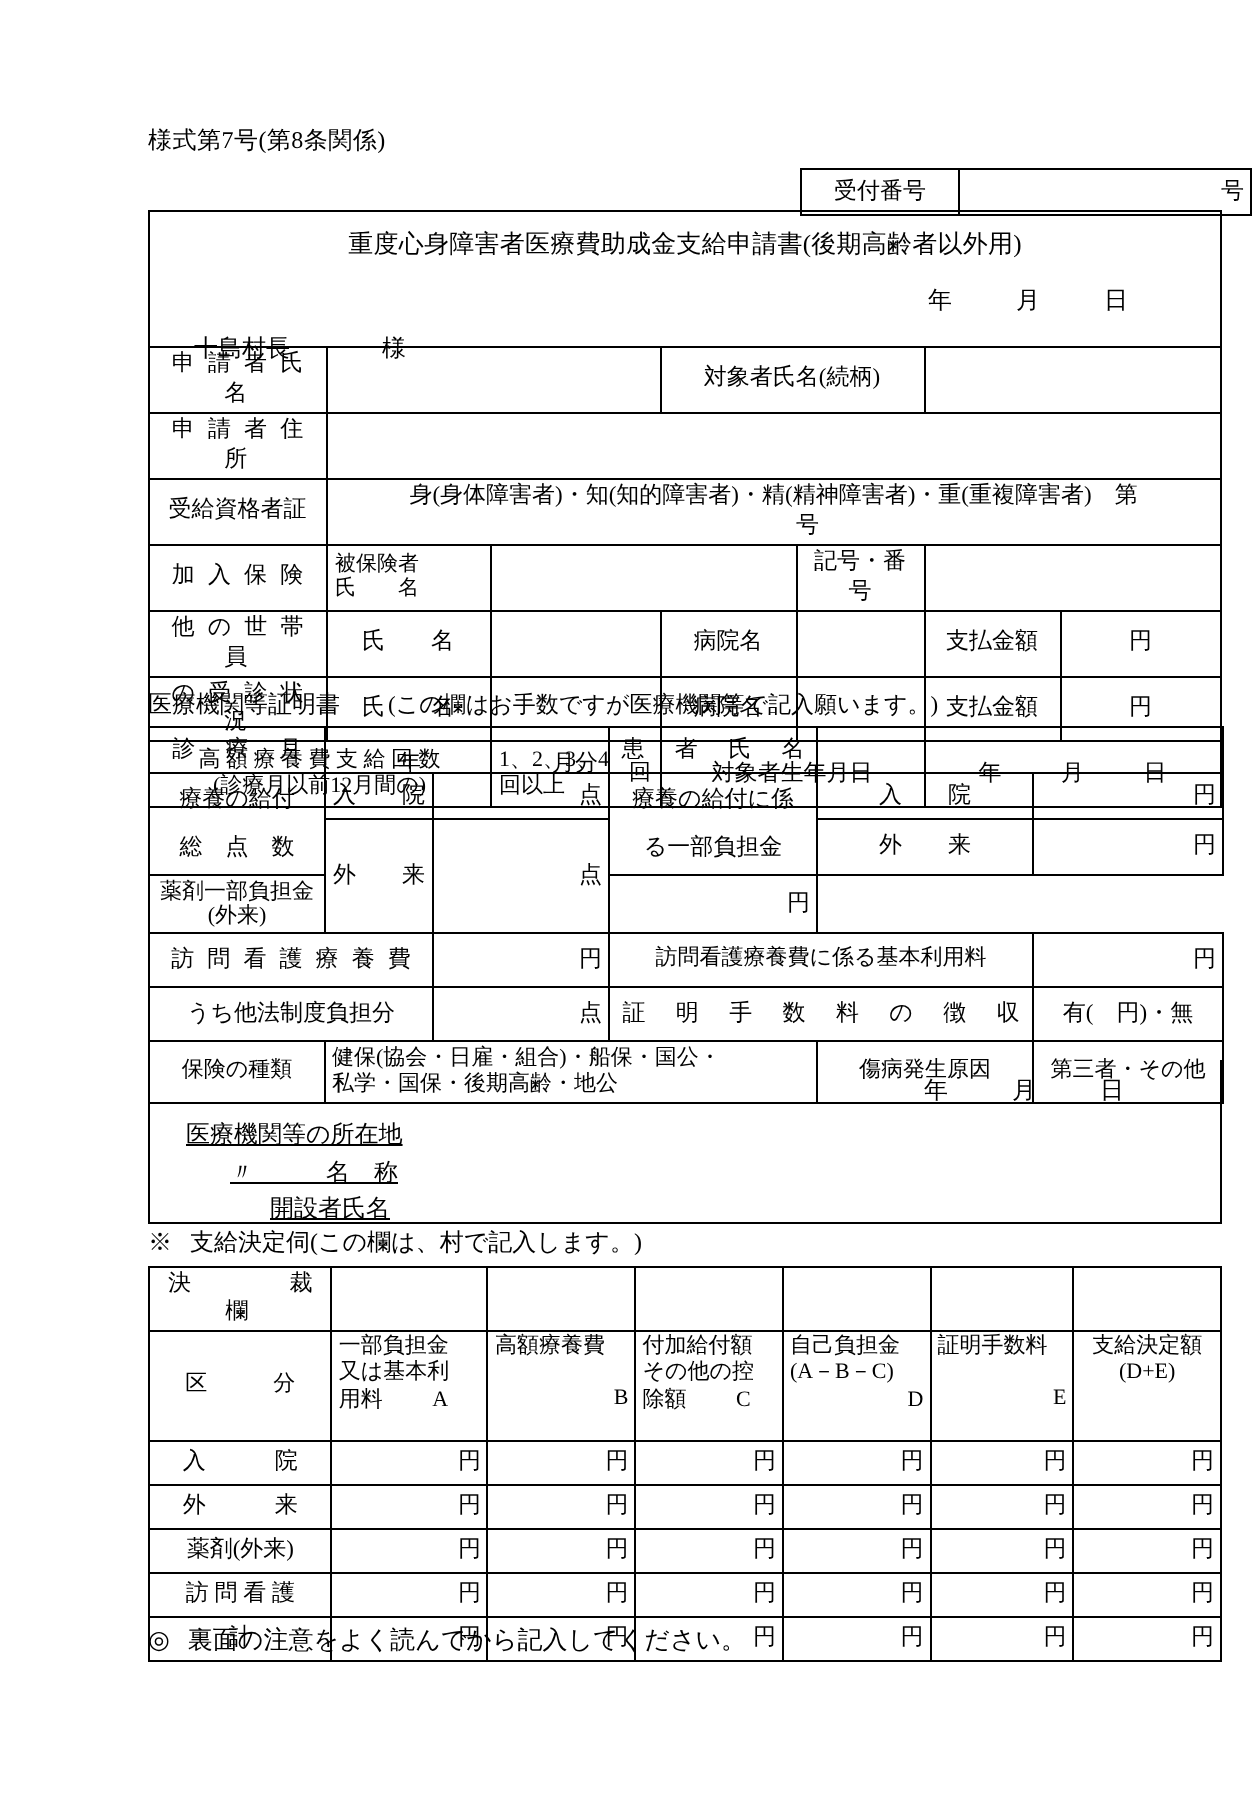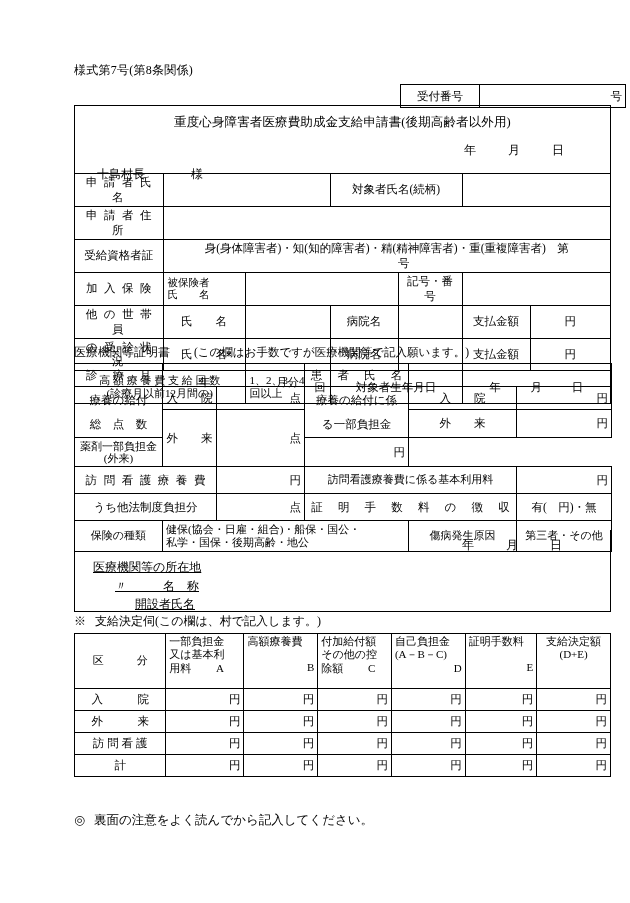--- a/index.html
+++ b/index.html
@@ -417,20 +417,29 @@
       <col style="width:83px">
       <col style="width:71px">
       <col style="width:67px">
       <col style="width:67px">
       <col style="width:67px">
       <col style="width:65px">
       <col style="width:67px">
     </colgroup>
 
     <tbody>
+        <tr>
+      <td colspan="1" class="c sp" style="text-align:center">決　　　裁　　　欄</td>
+      <td class="sigbox"></td>
+      <td class="sigbox"></td>
+      <td class="sigbox"></td>
+      <td class="sigbox"></td>
+      <td class="sigbox"></td>
+      <td class="sigbox"></td>
+    </tr>
 
     <tr>
       <td class="hdr c" style="vertical-align:middle">区　　　分</td>
       <td class="hdr">
         <div>一部負担金</div>
         <div>又は基本利</div>
         <div>用料　　 A</div>
       </td>
       <td class="hdr">
         <div>高額療養費</div>
@@ -470,20 +479,29 @@
     <tr>
       <td class="c">外　　　来</td>
       <td class="yen">円</td>
       <td class="yen">円</td>
       <td class="yen">円</td>
       <td class="yen">円</td>
       <td class="yen">円</td>
       <td class="yen">円</td>
     </tr>
     <tr>
+      <td class="c">薬剤(外来)</td>
+      <td class="yen">円</td>
+      <td class="yen">円</td>
+      <td class="yen">円</td>
+      <td class="yen">円</td>
+      <td class="yen">円</td>
+      <td class="yen">円</td>
+    </tr>
+    <tr>
       <td class="c">訪 問 看 護</td>
       <td class="yen">円</td>
       <td class="yen">円</td>
       <td class="yen">円</td>
       <td class="yen">円</td>
       <td class="yen">円</td>
       <td class="yen">円</td>
     </tr>
     <tr>
       <td class="c">計</td>

